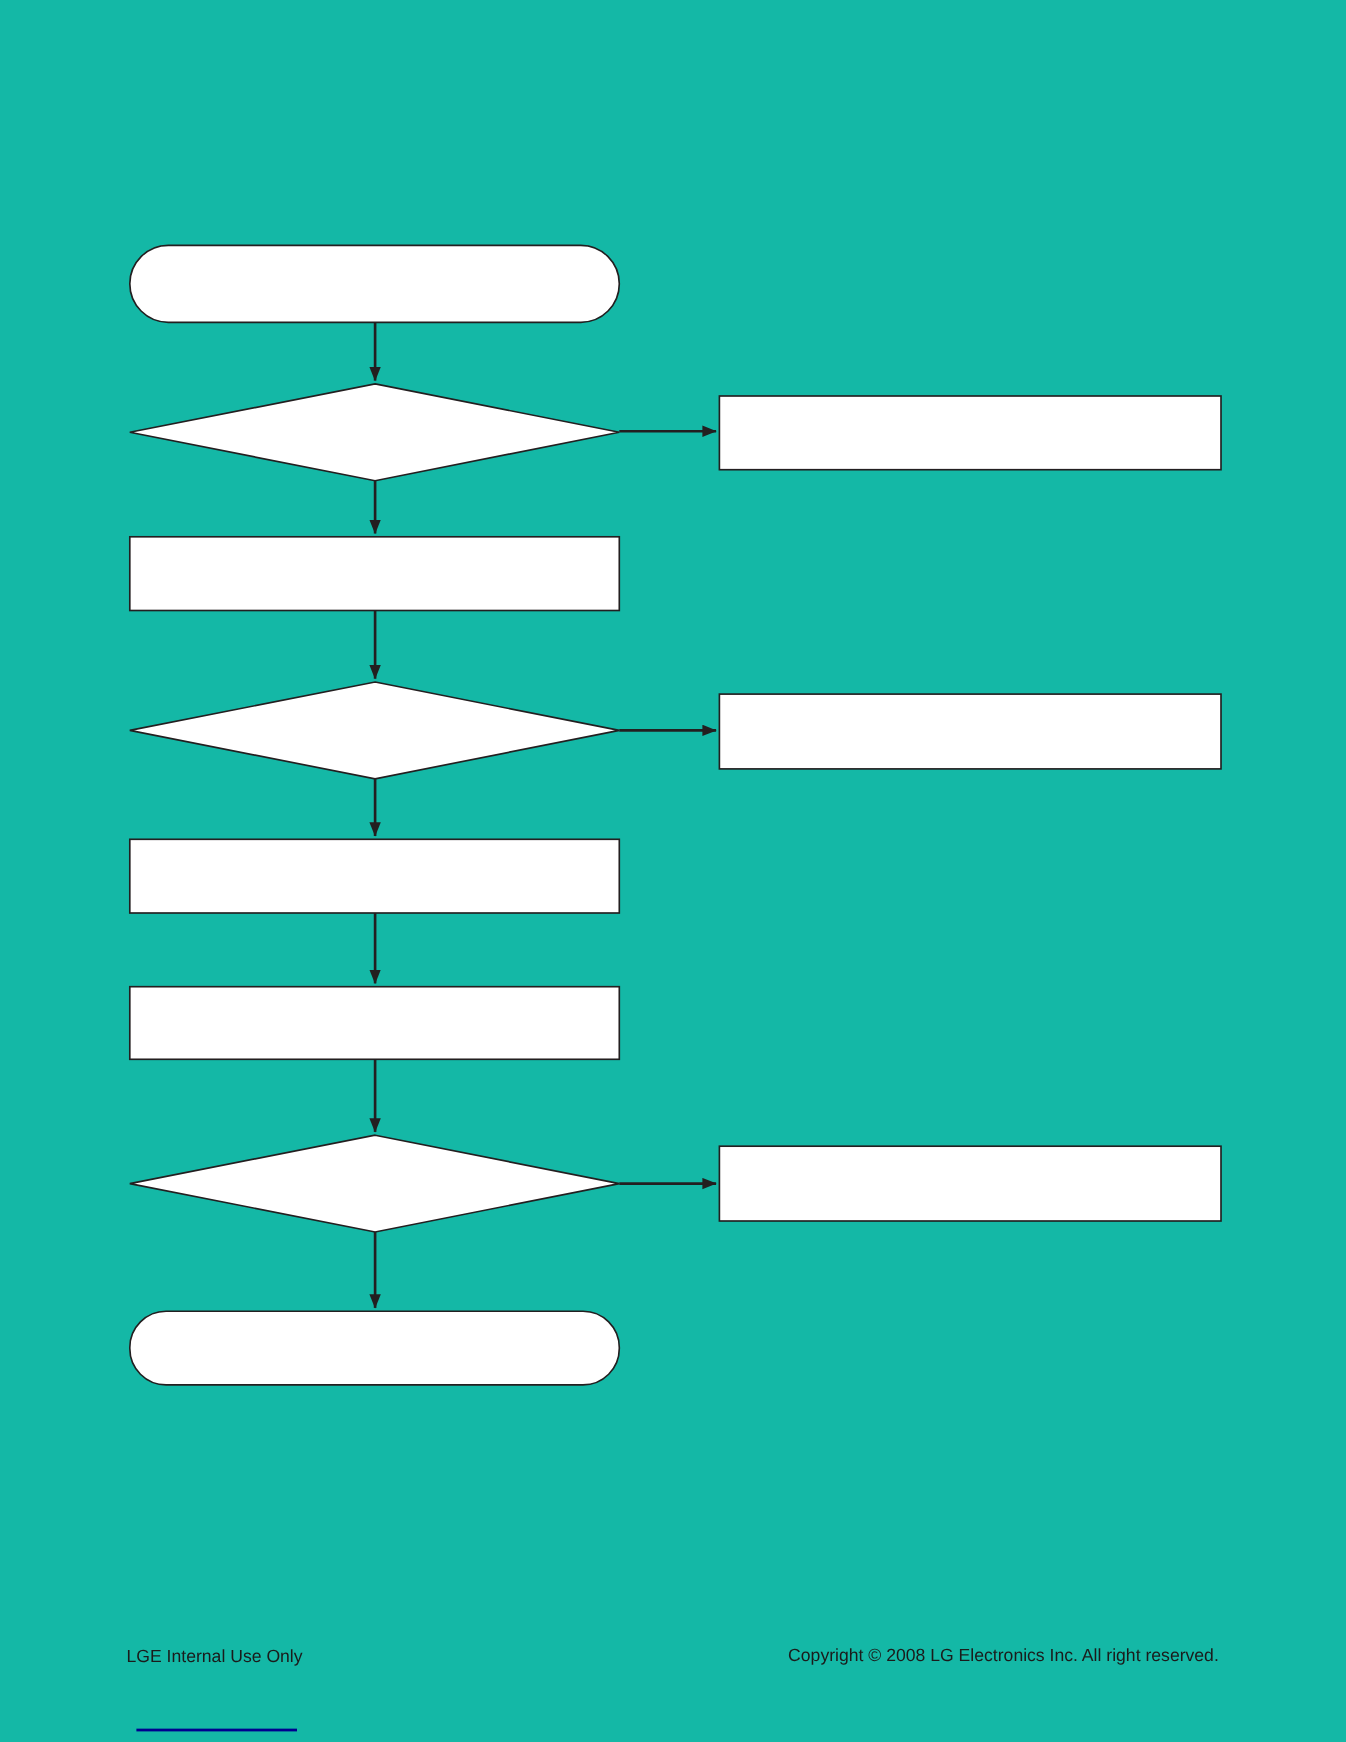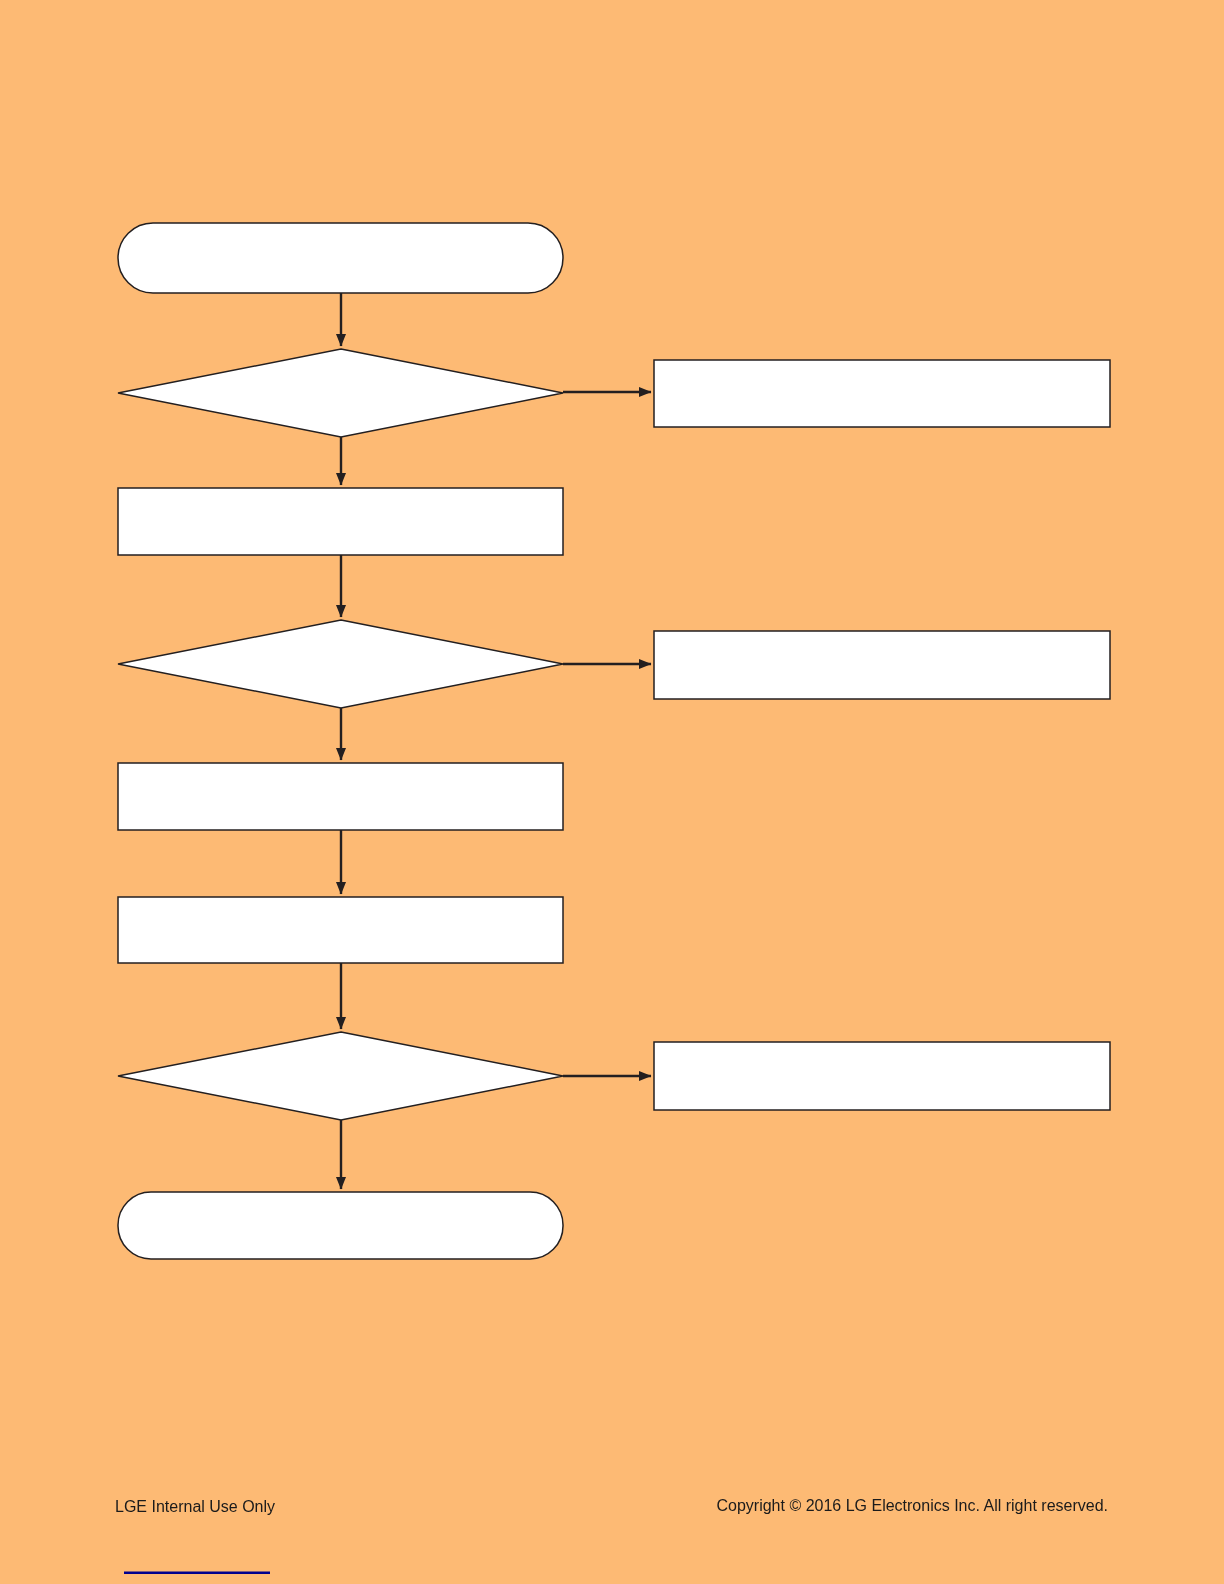--- a/index.html
+++ b/index.html
@@ -4,21 +4,21 @@
 <style>
   html, body {
     margin: 0;
     padding: 0;
     background: #ffffff;
   }
   .page {
     position: relative;
     width: 1224px;
     height: 1584px;
-    background: #fdba74;
+    background: #14b8a6;
     overflow: hidden;
     font-family: "Liberation Sans", sans-serif;
   }
   .flowchart-svg {
     position: absolute;
     left: 0;
     top: 0;
     width: 1224px;
     height: 1584px;
   }
@@ -121,16 +121,16 @@
 
     <rect class="shape" x="118" y="1192" width="445" height="67" rx="33" ry="33" fill="#ffffff"></rect>
     <text class="node-label" x="341" y="1231"></text>
 
     <rect x="124" y="1571.5" width="146" height="2.5" fill="#00008f"></rect>
   </svg>
 
   <div class="footer-left">LGE Internal Use Only</div>
 
   <div class="footer-right">
-    <div>Copyright © 2016 LG Electronics Inc. All right reserved.</div>
+    <div>Copyright © 2008 LG Electronics Inc. All right reserved.</div>
   </div>
 
 </div>
 
 </body></html>

